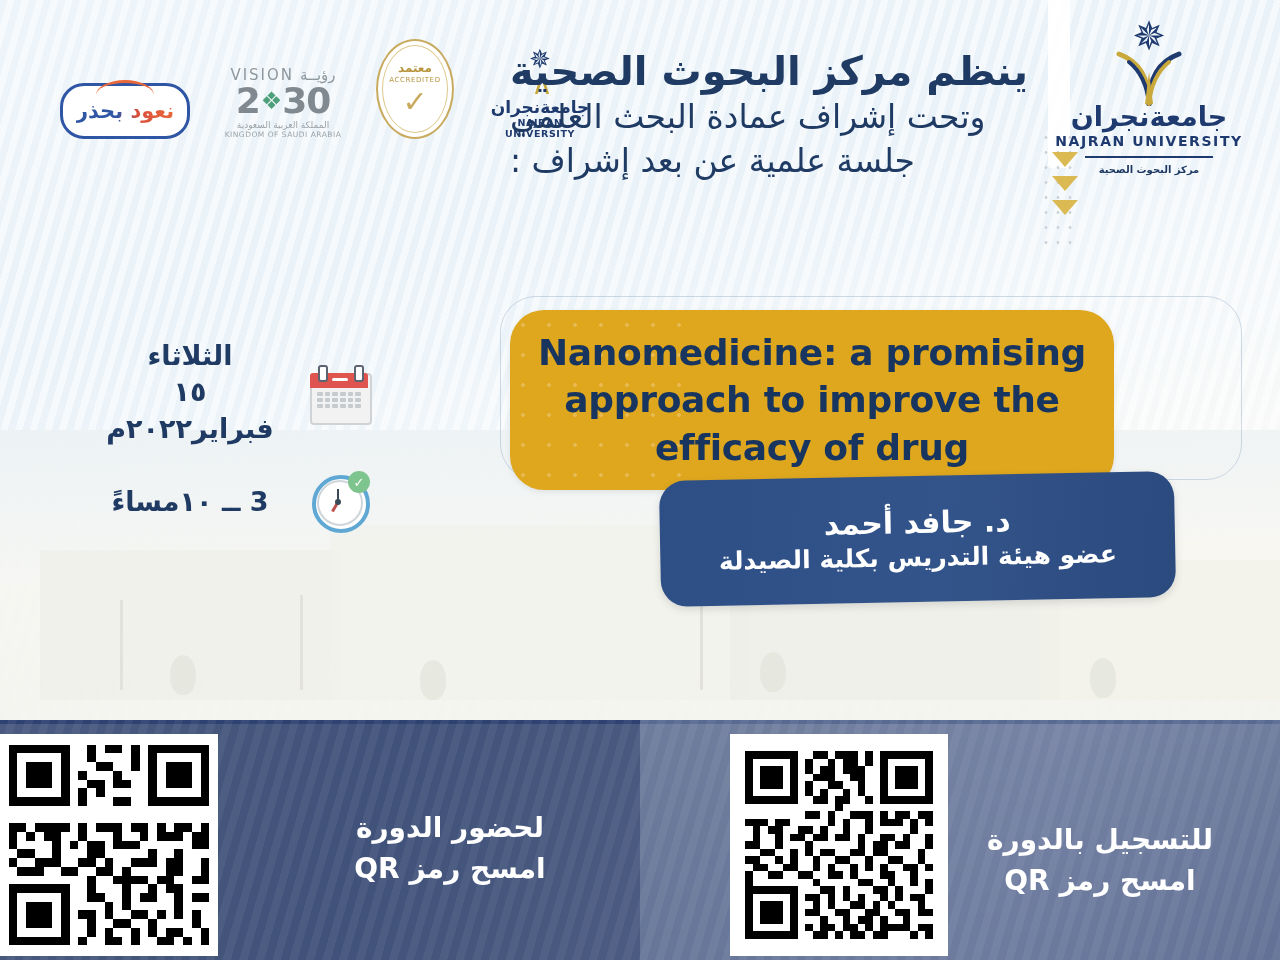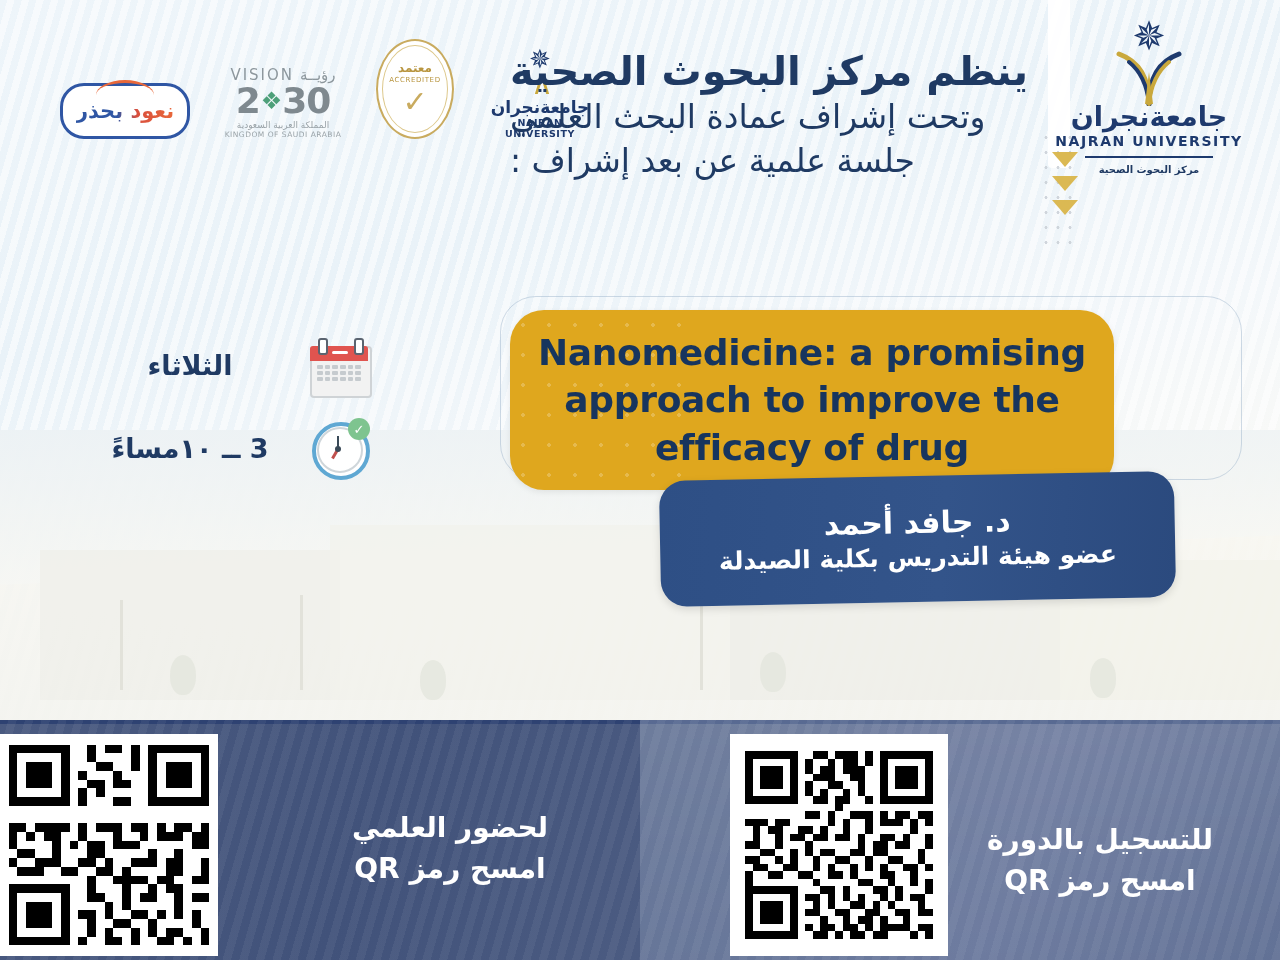--- a/index.html
+++ b/index.html
@@ -297,20 +297,21 @@
           <i></i>
             <i></i>
             <i></i>
             <i></i>
             <i></i>
             <i></i>
         </div>
       </div>
       <div class="dt-text">
         <div>الثلاثاء</div>
+        <div class="small">١٥ فبراير٢٠٢٢م</div>
       </div>
     </div>
     <div class="dt-row" style="margin-top:26px">
       <div class="icon-clock">
         <div class="face"></div>
         <div class="face2"></div>
         <div class="hm"></div>
         <div class="hh"></div>
         <div class="pin"></div>
         <div class="chk">✓</div>
@@ -545,21 +546,21 @@
             <rect x="14" y="26" width="1" height="1"></rect>
             <rect x="17" y="26" width="1" height="1"></rect>
           <rect x="19" y="26" width="2" height="1"></rect>
             <rect x="24" y="26" width="1" height="1"></rect>
             <rect x="26" y="26" width="1" height="1"></rect>
         </g>
       </svg>
     </div>
 
     <div class="btxt b-left">
-      <div class="l">لحضور العلمي</div>
+      <div class="l">لحضور الدورة</div>
       <div class="l">امسح رمز QR</div>
     </div>
 
     <div class="btxt b-right">
       <div class="l">للتسجيل بالدورة</div>
       <div class="l">امسح رمز QR</div>
     </div>
   </div>
 
 </div>

